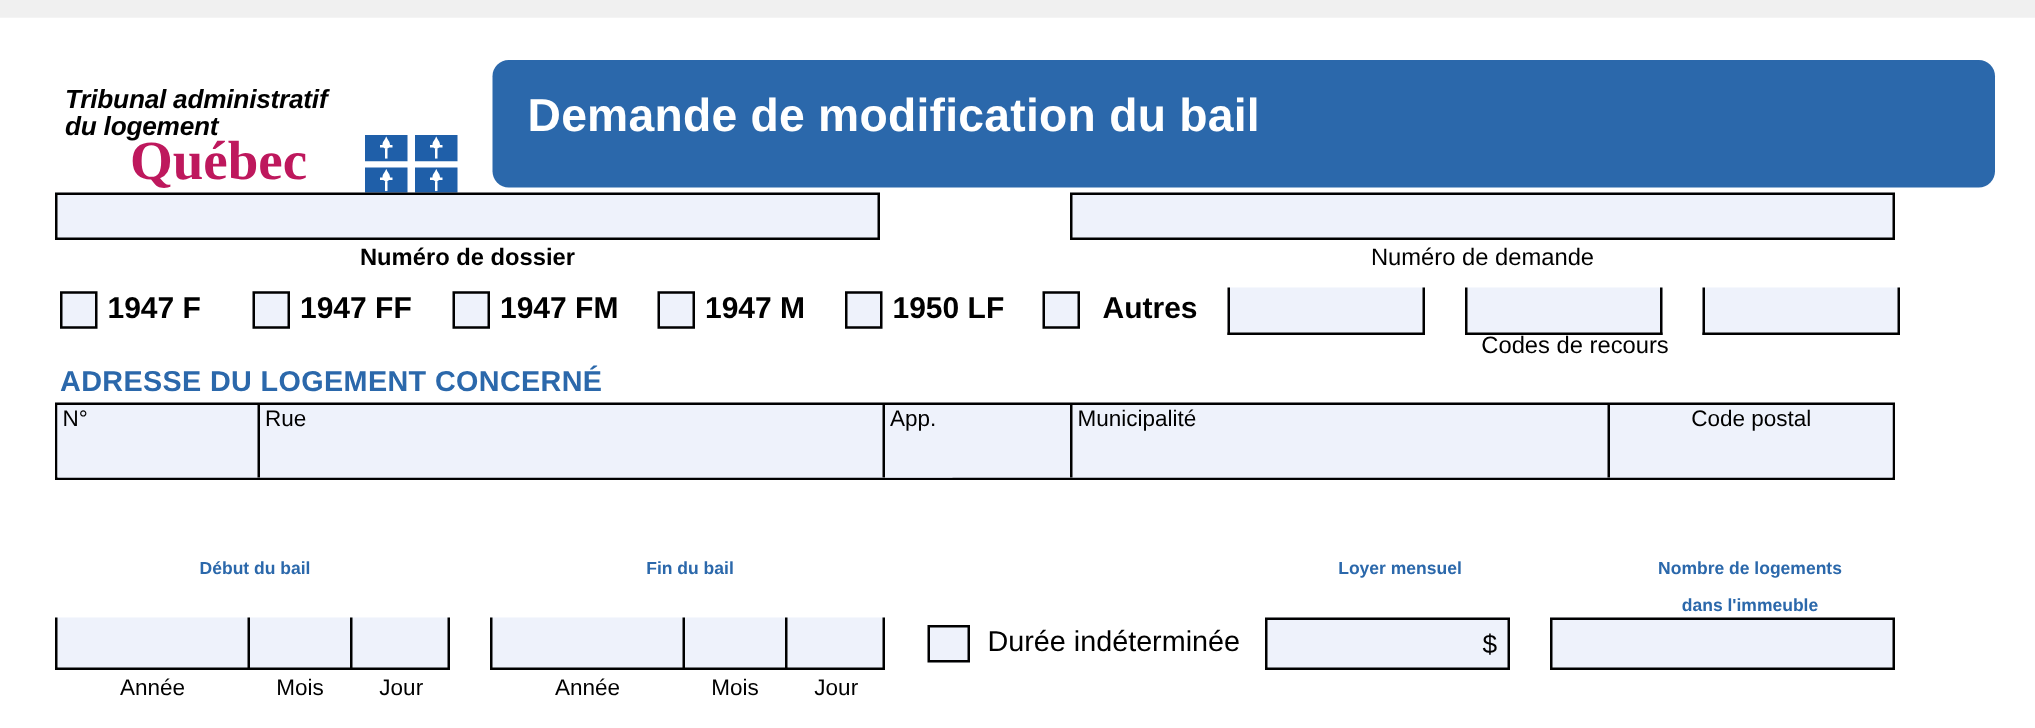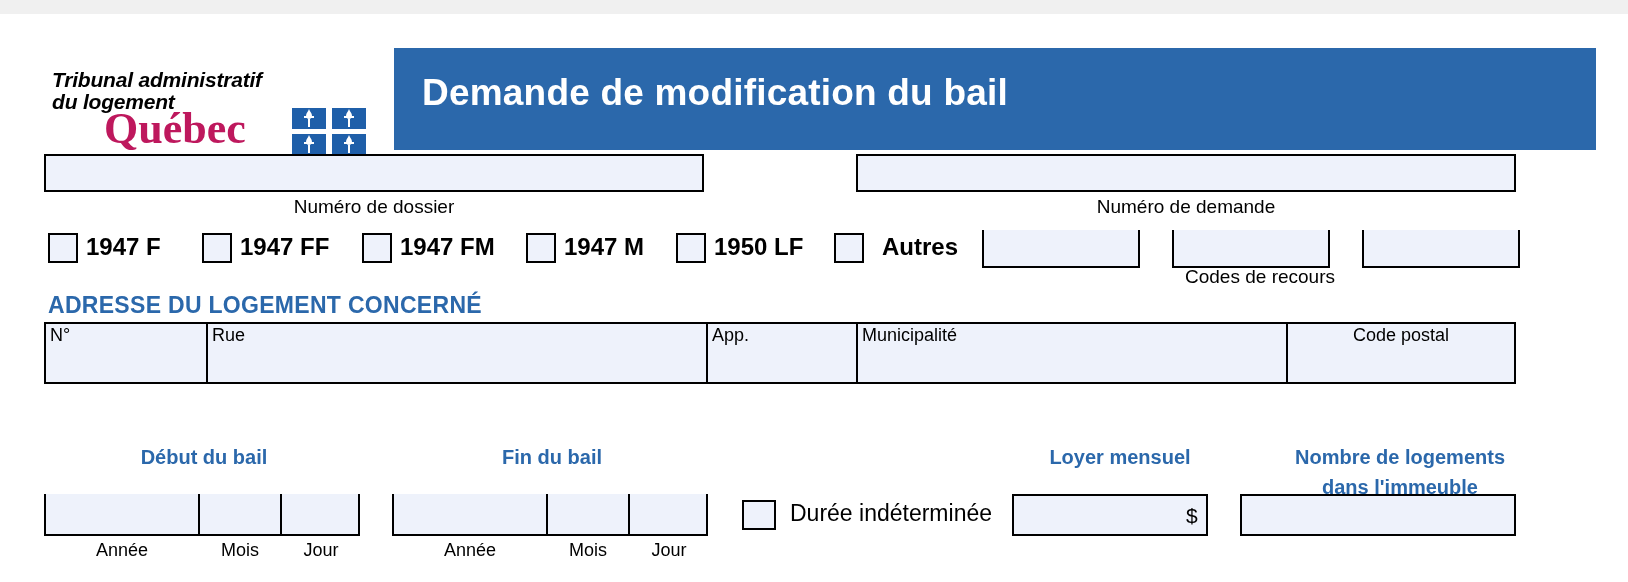--- a/index.html
+++ b/index.html
@@ -77,20 +77,21 @@
     position: absolute;
     width: 34px; height: 21px;
     background: #1f5fa9;
   }
   .fleur-cell svg { display: block; margin: 1px auto; }
   .title-banner {
     position: absolute;
     left: 350px; top: 16px;
     width: 1202px; height: 102px;
     background: #2b68ab;
+    border-radius: 13px;
   }
   .title-text {
     position: absolute;
     left: 28px; top: 24px;
     color: #ffffff;
     font-size: 37px;
     font-weight: bold;
     letter-spacing: 0.2px;
   }
 
@@ -107,21 +108,21 @@
   }
   .caption {
     position: absolute;
     font-size: 19px;
     color: #000;
     text-align: center;
   }
 
   
   .dossier-box { left: 44px; top: 140px; width: 660px; height: 38px; }
-  .dossier-cap { left: 44px; top: 182px; width: 660px; }
+  .dossier-cap { left: 44px; top: 182px; width: 660px; font-weight: bold; }
   .demande-box { left: 856px; top: 140px; width: 660px; height: 38px; }
   .demande-cap { left: 856px; top: 182px; width: 660px; }
 
   
   .cbrow { position: absolute; left: 44px; top: 210px; width: 1552px; height: 56px; }
   .cbox {
     position: absolute;
     width: 30px; height: 30px;
     background: #eef2fb;
     border: 2px solid #000;
@@ -211,21 +212,21 @@
     position: absolute;
     left: 64px; top: 8px;
     font-size: 23px;
     color: #000;
     white-space: nowrap;
   }
 
   
   .blue-head {
     position: absolute;
-    font-size: 20px;
+    font-size: 14px;
     font-weight: bold;
     color: #2b68ab;
     text-align: center;
   }
   .date-box {
     position: absolute;
     height: 42px;
     background: #eef2fb;
     border: 2px solid #000;
     border-top: none;

